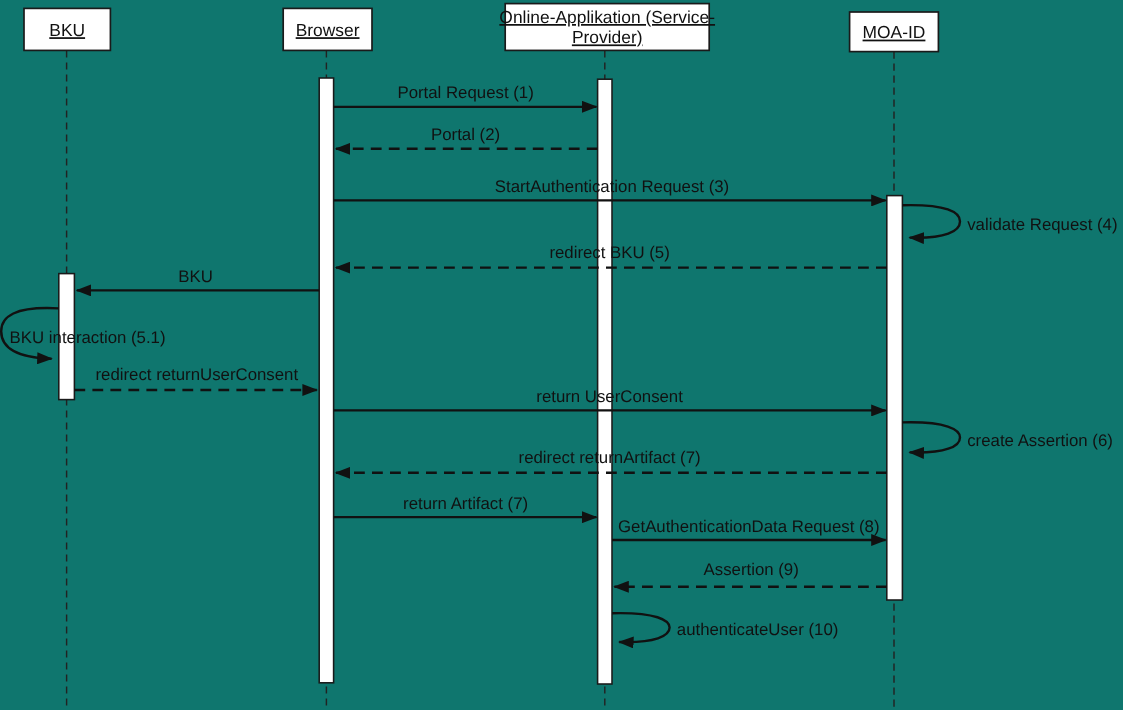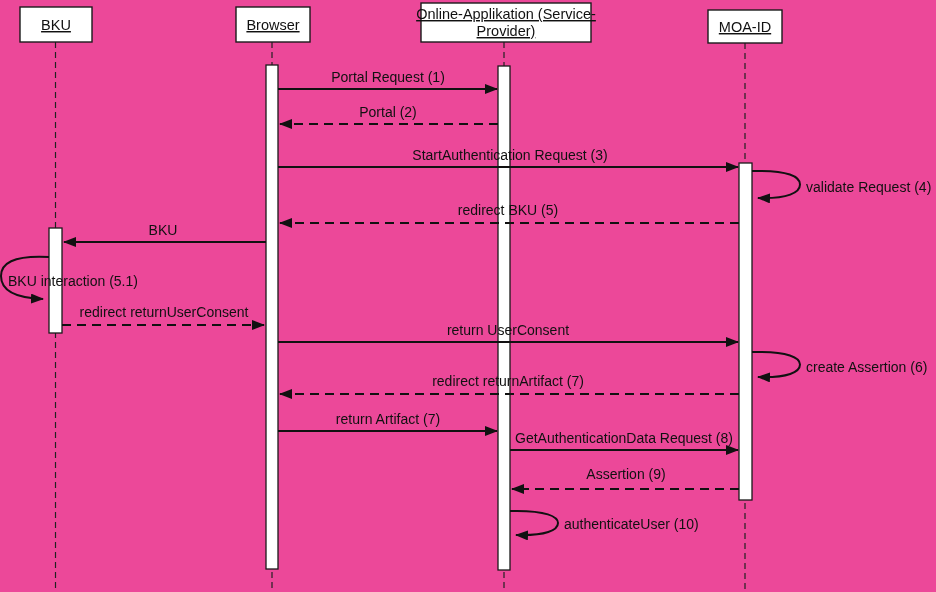--- a/index.html
+++ b/index.html
@@ -4,21 +4,21 @@
 <style>
   html, body {
     margin: 0;
     padding: 0;
     background: #ffffff;
   }
   .stage {
     position: relative;
     width: 936px;
     height: 592px;
-    background: #ec4899;
+    background: #0f766e;
     font-family: "Liberation Sans", sans-serif;
   }
   svg text {
     font-family: "Liberation Sans", sans-serif;
     font-size: 14px;
     fill: #111111;
   }
   svg text.participant-label {
     font-size: 14.5px;
     text-decoration: underline;

